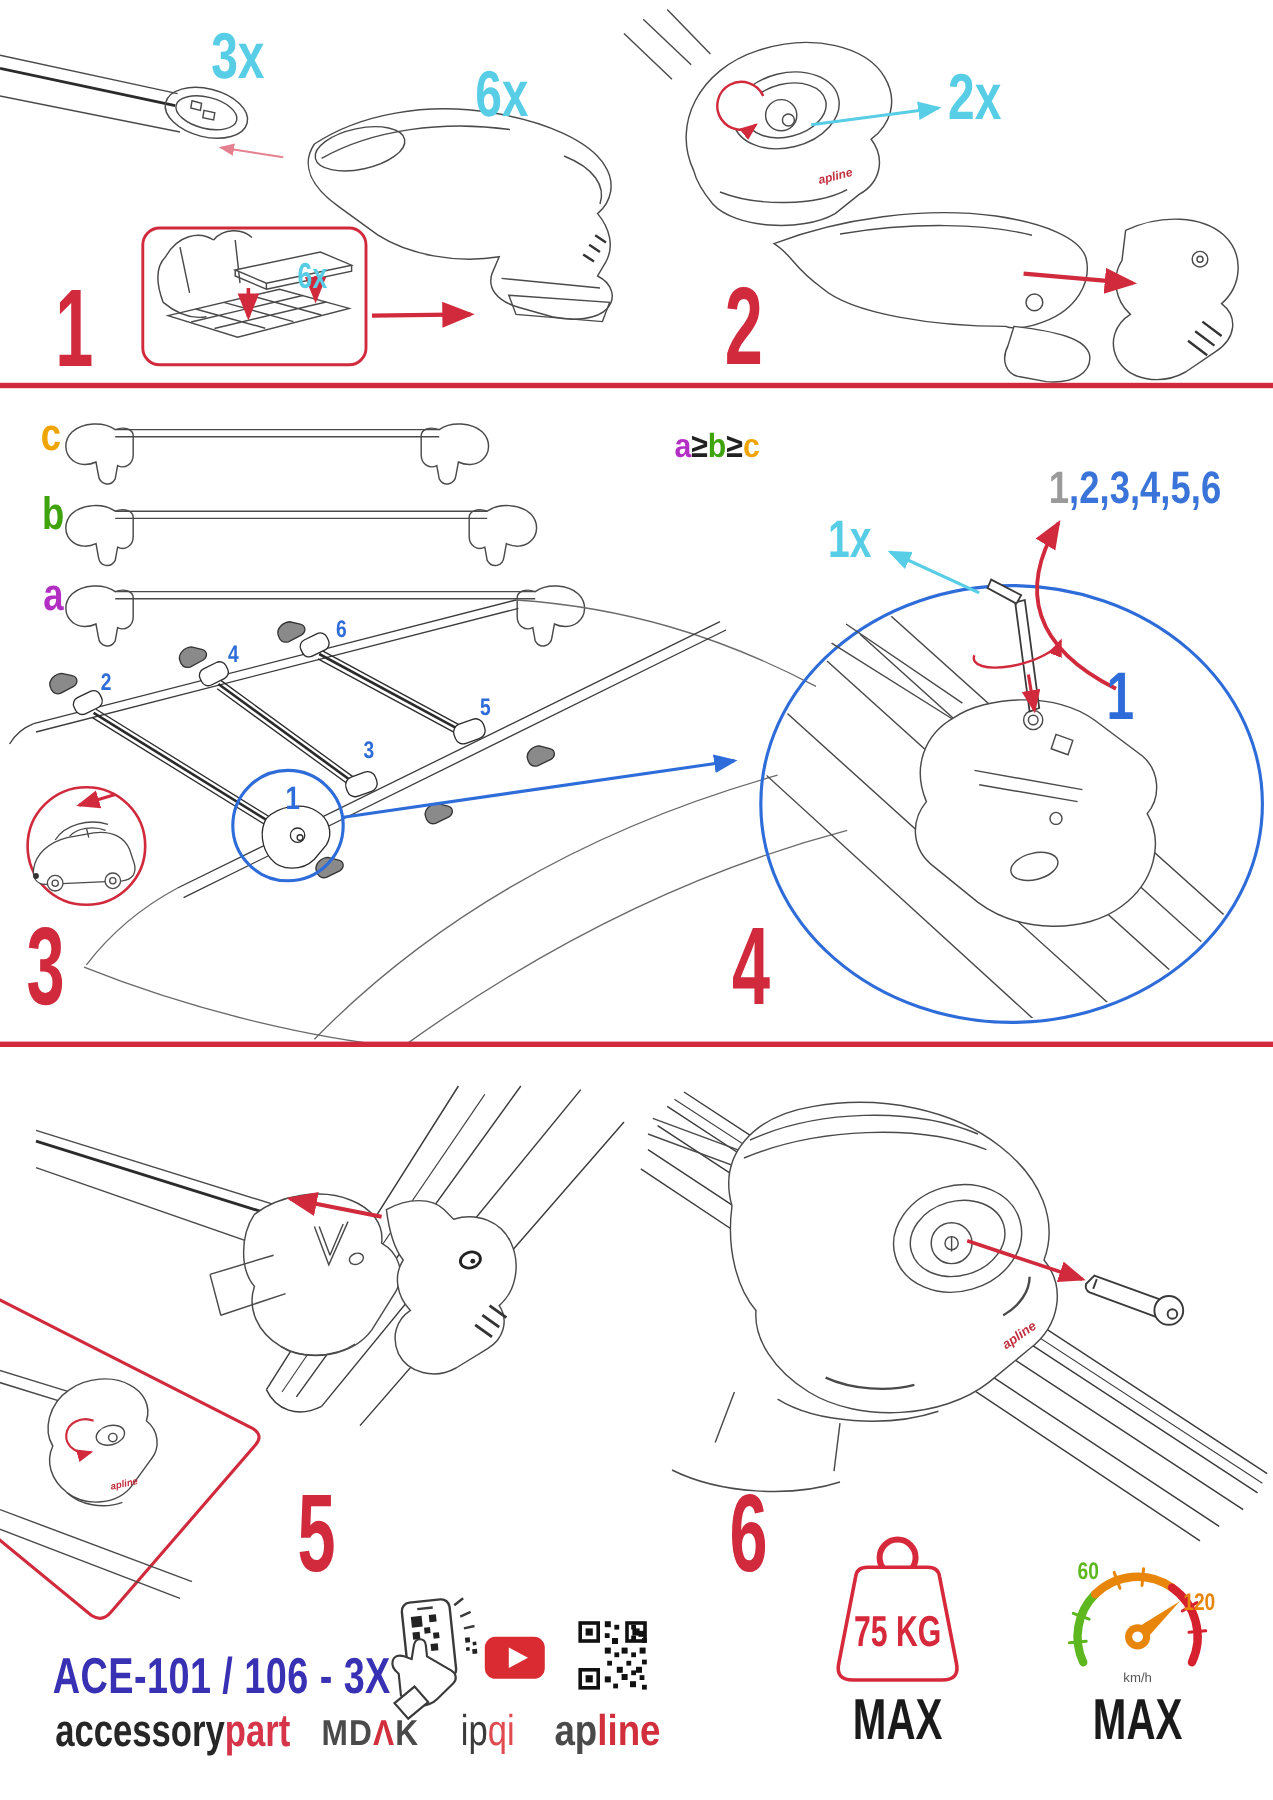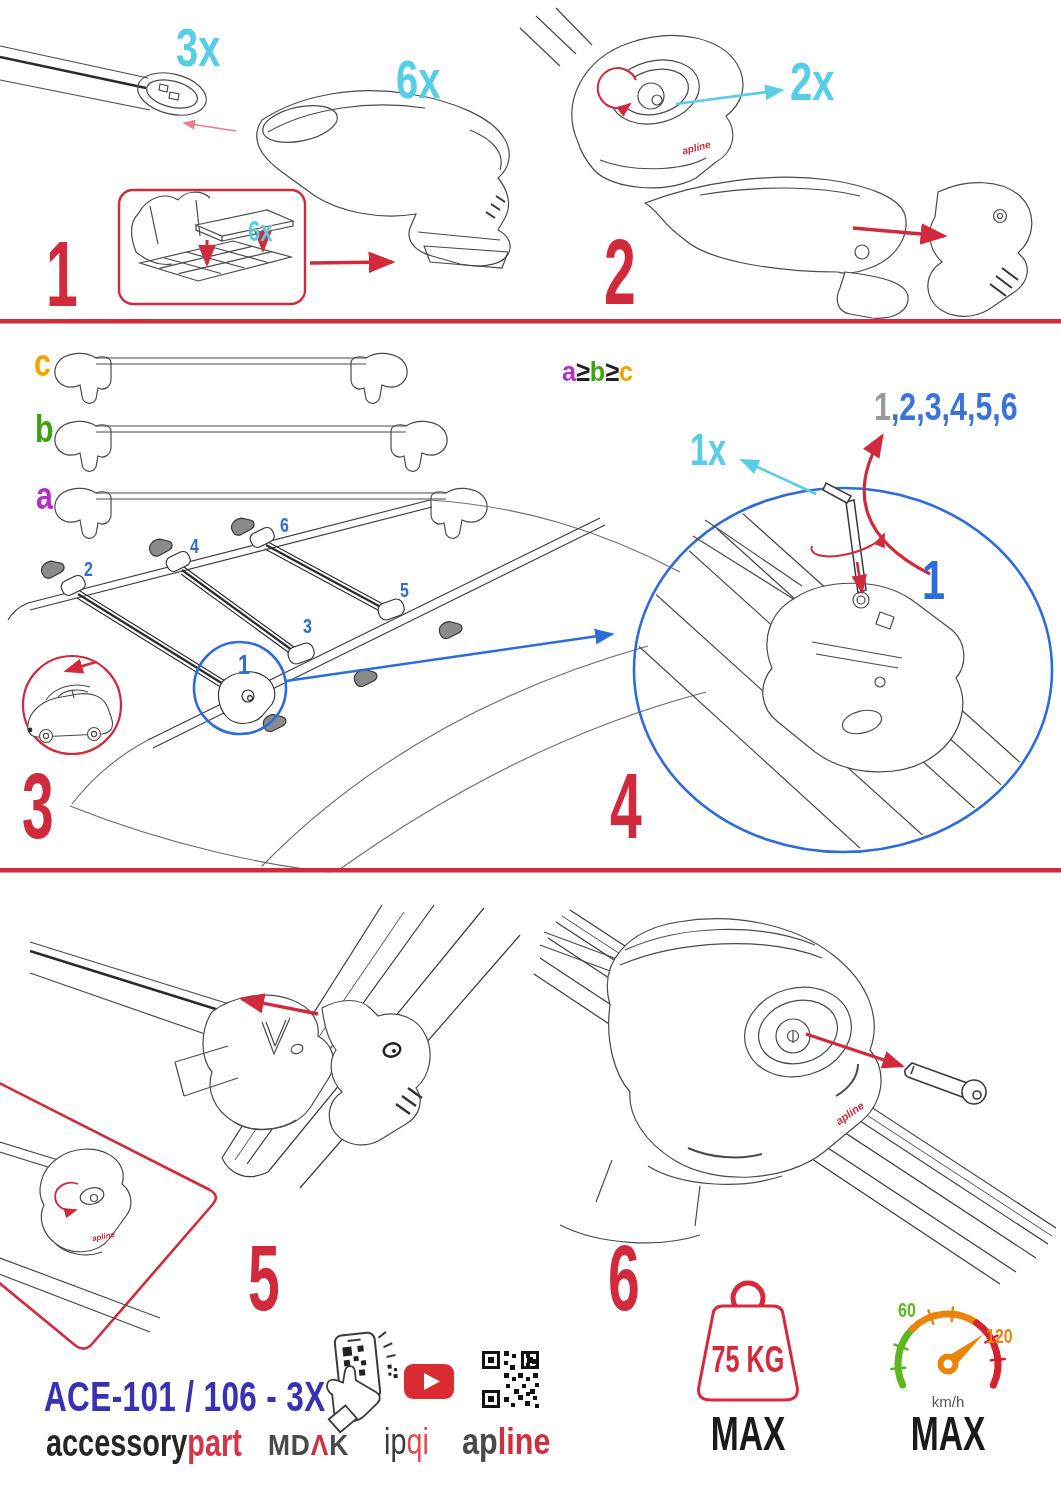--- a/index.html
+++ b/index.html
@@ -404,16 +404,16 @@
 <div class="t" style="left:384px;top:1424px;font-size:36px;transform:scaleX(.8);transform-origin:0 0">
   <span class="ipdark">ip</span><span class="ipred">qi</span>
 </div>
 <div class="t" style="left:462px;top:1424px;font-size:36px;font-weight:bold;transform:scaleX(.85);transform-origin:0 0">
   <span class="mdark">ap</span><span class="mred">line</span>
 </div>
 <div class="t ctr" style="left:688px;top:1342px;width:120px;font-size:36px;font-weight:bold;color:#d6293b">75 KG</div>
 <div class="t ctr maxlbl" style="left:688px;top:1410px;width:120px">MAX</div>
 <div class="t cond8" style="left:898px;top:1300px;font-size:20px;font-weight:bold;color:#5cb81e">60</div>
 <div class="t cond8" style="left:986px;top:1326px;font-size:20px;font-weight:bold;color:#e8860c">120</div>
-<div class="t" style="left:908px;top:1394px;width:80px;text-align:center;font-size:15px;color:#555">km/h</div>
+<div class="t" style="left:908px;top:1394px;width:80px;text-align:center;font-size:11px;color:#555">km/h</div>
 <div class="t ctr maxlbl" style="left:888px;top:1410px;width:120px">MAX</div>
 
 </div>
 
 </body></html>

